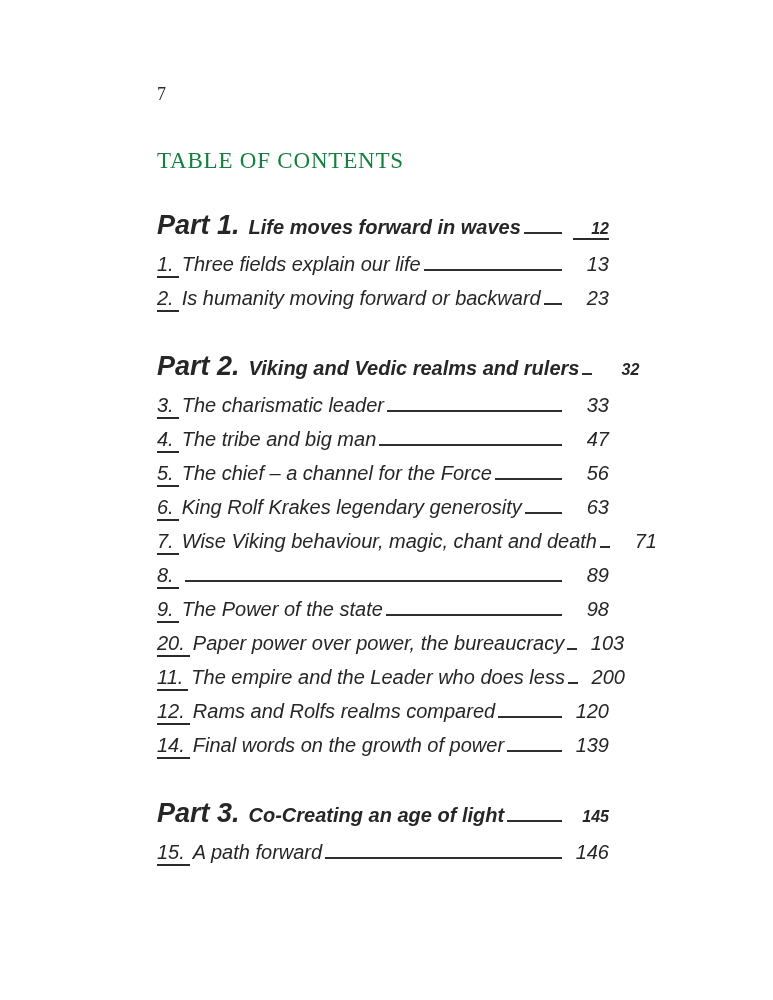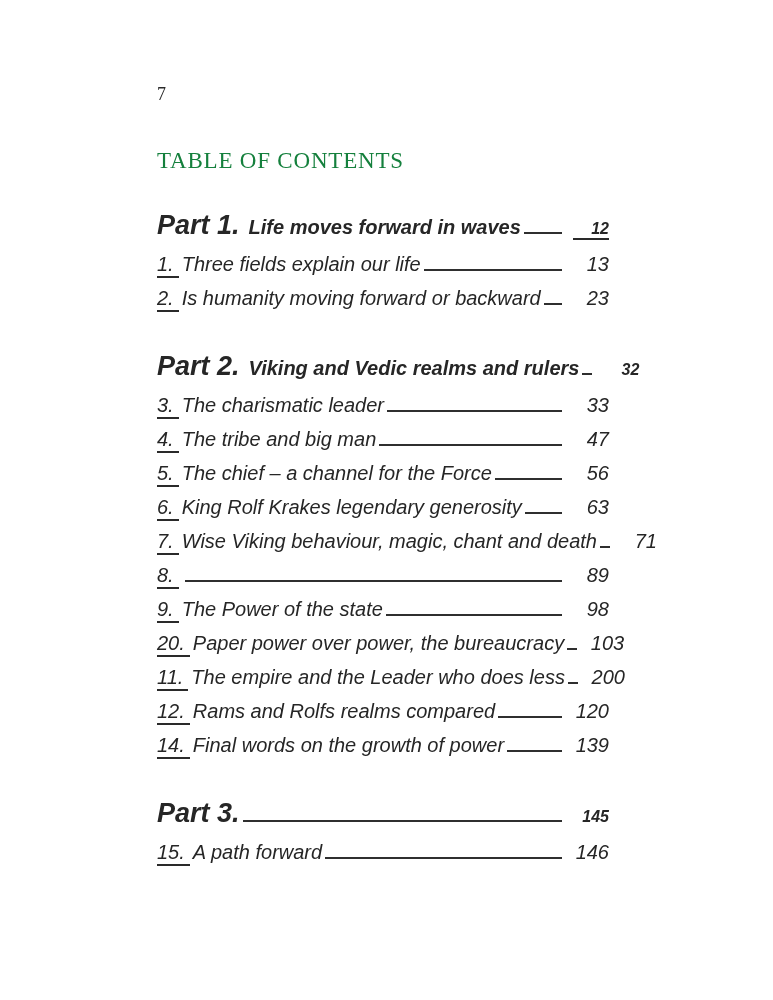--- a/index.html
+++ b/index.html
@@ -178,20 +178,21 @@
           <span class="page-ref">120</span>
         </div>
         <div class="toc-row">
           <span class="entry-num">14.</span>
           <span class="entry-title">Final words on the growth  of power</span>
           <span class="leader-fill"></span>
           <span class="page-ref">139</span>
         </div>
         <div class="part-row">
           <span class="part-label">Part 3.</span>
+          <span class="part-title">Co-Creating an age of light</span>
           <span class="leader-fill"></span>
           <span class="page-ref">145</span>
         </div>
         <div class="toc-row">
           <span class="entry-num">15.</span>
           <span class="entry-title">A path forward</span>
           <span class="leader-fill"></span>
           <span class="page-ref">146</span>
         </div>
       </div>

